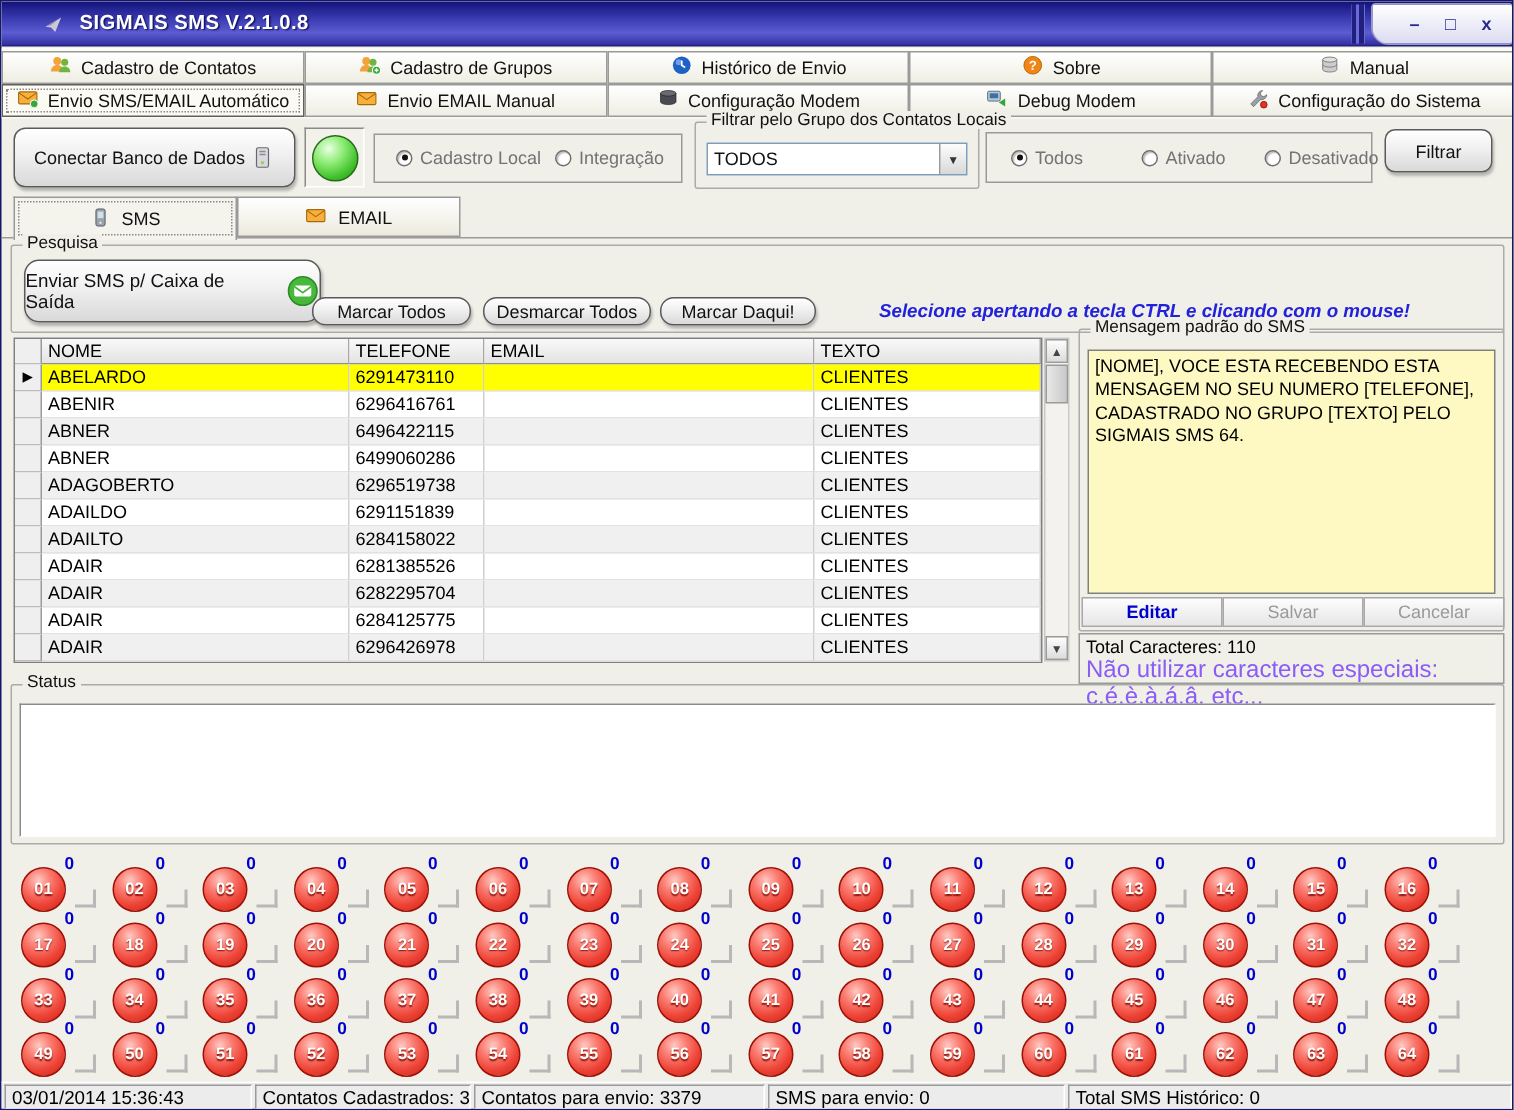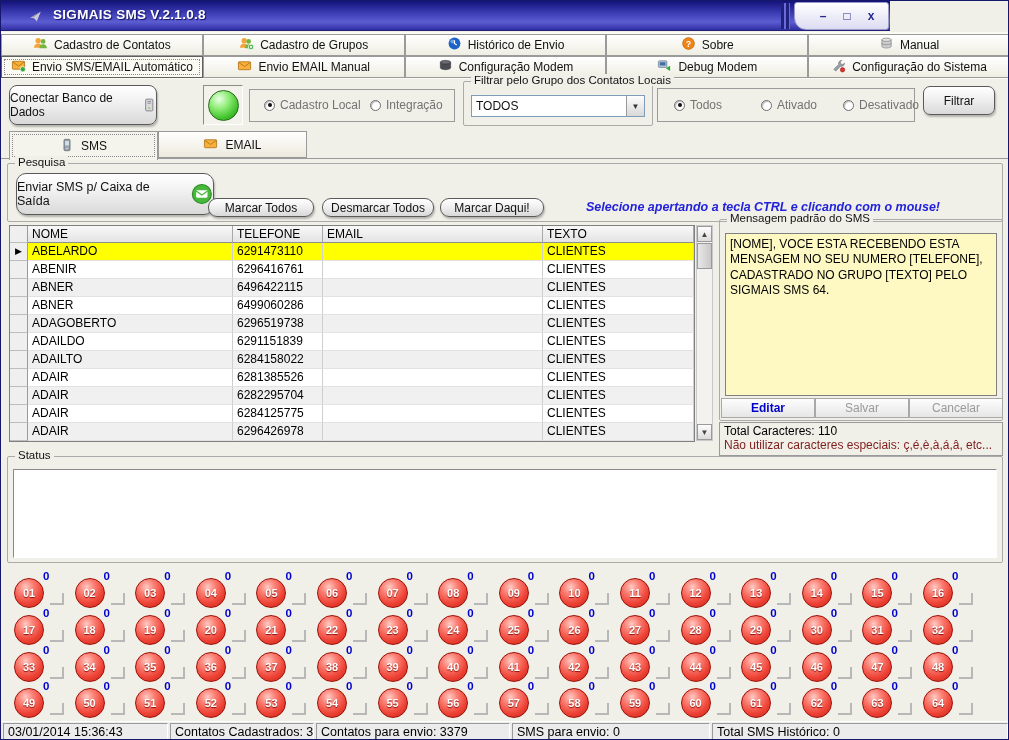--- a/index.html
+++ b/index.html
@@ -1,20 +1,20 @@
 <!DOCTYPE html>
 <html><head>
 <meta charset="utf-8">
 <style>
   html,body{margin:0;padding:0;background:#5a5a5a;}
   *{box-sizing:border-box;font-family:"Liberation Sans",sans-serif;}
   .window{position:relative;width:1009px;height:740px;background:#f0efe8;border:1px solid #16166a;overflow:hidden;}
 
   
-  .titlebar{position:absolute;left:0;top:0;width:889px;height:30px;
+  .titlebar{position:absolute;left:0;top:0;width:1009px;height:30px;
     background:linear-gradient(180deg,#12127a 0%,#3b3bb2 40%,#5d5dd2 72%,#2f2fa2 100%);border-bottom:1px solid #20207a;}
   .title-icon{position:absolute;left:27px;top:8px;width:15px;height:14px;}
   .title-text{position:absolute;left:52px;top:6px;color:#fff;font-size:13.5px;font-weight:bold;letter-spacing:.3px;text-shadow:1px 1px 1px #101060;}
   .title-stripes{position:absolute;right:100px;top:2px;width:9px;height:26px;
     background:repeating-linear-gradient(90deg,#20207e 0 3px,#6a6ad8 3px 5px);}
   .title-cap{position:absolute;right:1px;top:1px;width:95px;height:28px;
     background:linear-gradient(180deg,#ffffff,#dcdcf2);border:1px solid #9a9ac4;border-radius:3px 3px 3px 12px;}
   .cap-btn{position:absolute;top:5px;width:18px;height:17px;color:#28288e;font-weight:bold;font-size:12px;text-align:center;line-height:17px;cursor:default;}
   .cap-min{right:56px;} .cap-max{right:32px;} .cap-close{right:8px;}
 
@@ -22,21 +22,21 @@
   .tabstrip{position:absolute;left:0;top:31px;width:1009px;height:47px;background:#fbfaf3;}
   .mtab{position:absolute;height:22px;border:1px solid #9a9a9a;background:linear-gradient(180deg,#ffffff,#efeee3);
     display:flex;align-items:center;justify-content:center;gap:6px;font-size:12px;color:#111;cursor:default;}
   .mtab.active{background:#fcfbf3;border-color:#5f5f5f;outline:1px dotted #8a8a8a;outline-offset:-4px;}
   .mtab svg{flex:0 0 auto;}
 
   
   .btn3d{background:linear-gradient(180deg,#ffffff 0%,#f0f0f0 45%,#d9d9d9 100%);border:1px solid #5a5a5a;
     box-shadow:inset 0 1px 0 #fff, 1px 2px 2px rgba(0,0,0,.25);display:flex;align-items:center;justify-content:center;
     font-size:12px;color:#111;cursor:default;}
-  .connect-btn{position:absolute;left:8px;top:84px;width:148px;height:40px;border-radius:8px;gap:4px;}
+  .connect-btn{position:absolute;left:8px;top:84px;width:188px;height:40px;border-radius:8px;gap:4px;}
   .led-frame{position:absolute;left:202px;top:84px;width:40px;height:40px;background:#f2f1ea;
     border:1px solid;border-color:#8a8a8a #fff #fff #8a8a8a;display:flex;align-items:center;justify-content:center;}
   .led{width:31px;height:31px;border-radius:50%;border:1px solid #27691c;
     background:radial-gradient(circle at 35% 28%,#eaffe4 0%,#8eec76 35%,#3fc02a 70%,#1f8f12 100%);}
   .panel-flat{position:absolute;border:1px solid #9a9a9a;background:#f0efe8;}
   .radio{display:inline-flex;align-items:center;gap:5px;font-size:12px;color:#737373;cursor:default;}
   .radio .rb{width:11px;height:11px;border-radius:50%;background:#fff;border:1px solid #6e6e6e;box-shadow:inset 1px 1px 1px #bdbdbd;position:relative;}
   .radio.checked .rb:after{content:"";position:absolute;left:2.5px;top:2.5px;width:4px;height:4px;border-radius:50%;background:#111;}
   .groupbox{position:absolute;border:1px solid #ababab;border-radius:2px;}
   .groupbox>.gb-label{position:absolute;top:-8px;left:7px;background:#f0efe8;padding:0 3px;font-size:11.5px;color:#111;white-space:nowrap;}
@@ -77,21 +77,21 @@
 
   
   .msgtext{position:absolute;left:5px;top:13px;width:272px;height:163px;background:#fef9c3;border:1px solid #808080;
     padding:3px 4px;font-size:12px;line-height:1.28;color:#000;white-space:pre-wrap;}
   .msgbtn{position:absolute;top:178px;height:20px;width:94px;background:linear-gradient(180deg,#fdfdfd,#e6e6e6);
     border:1px solid #a8a8a8;font-size:12px;display:flex;align-items:center;justify-content:center;cursor:default;}
   .msgbtn.primary{color:#0000cc;font-weight:bold;}
   .msgbtn.disabled{color:#9a9a9a;}
   .total-panel{position:absolute;left:718px;top:421px;width:284px;height:34px;border:1px solid #9a9a9a;background:#f0efe8;padding:1px 4px;}
   .total-panel .l1{font-size:12px;color:#000;}
-  .total-panel .l2{font-size:12px;color:#7f1d1d;}
+  .total-panel .l2{font-size:16px;color:#8b5cf6;}
 
   
   .status-inner{position:absolute;left:5px;top:12px;width:984px;height:89px;background:#fff;border:1px solid;border-color:#8a8a8a #fff #fff #8a8a8a;}
 
   
   .slot{position:absolute;width:60px;height:36px;}
   .slot .ball{position:absolute;left:1px;top:5px;width:30px;height:30px;border-radius:50%;border:1px solid #9c1006;
     background:radial-gradient(circle at 38% 28%,#ffc9c2 0%,#fb7d72 30%,#ee4437 62%,#c62217 100%);
     color:#fff;font-size:11px;font-weight:bold;display:flex;align-items:center;justify-content:center;text-shadow:0 1px 1px #8c0f06;cursor:default;}
   .slot .cnt{position:absolute;left:30px;top:-3px;color:#0000cc;font-size:11.5px;font-weight:bold;}

